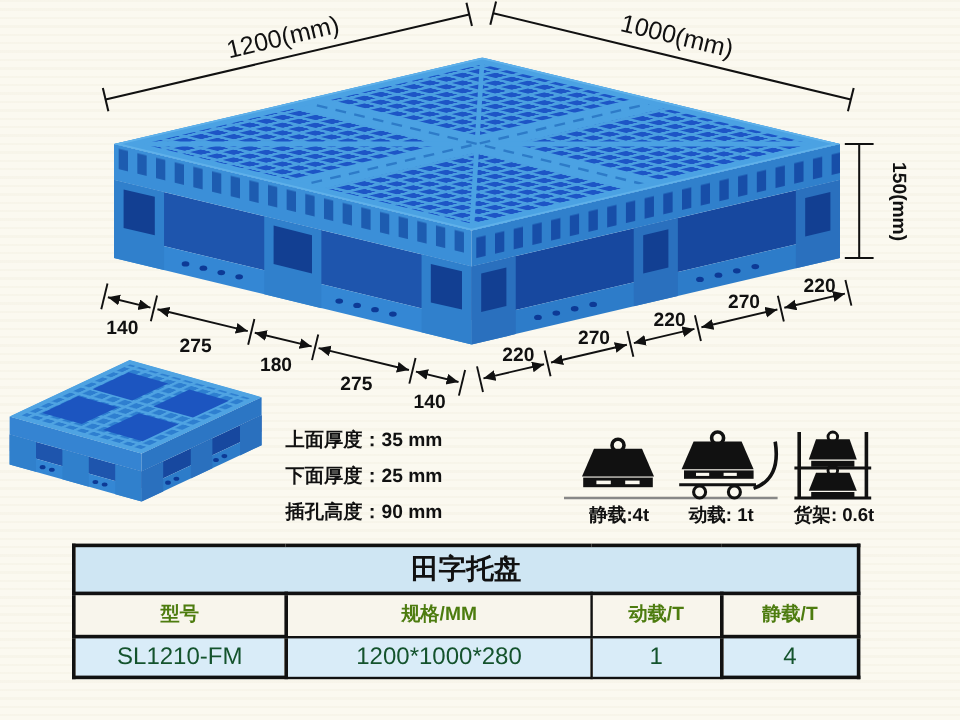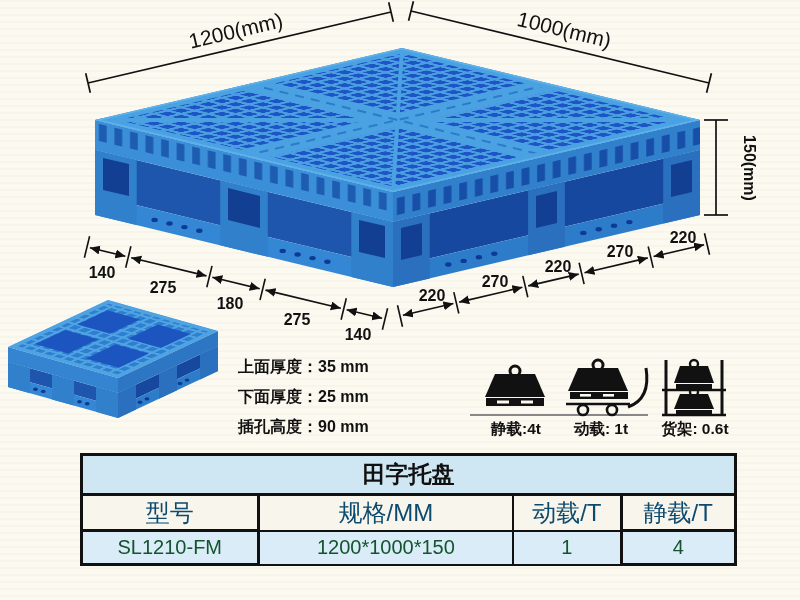--- a/index.html
+++ b/index.html
@@ -8,35 +8,35 @@
     font-family:"Liberation Sans","DejaVu Sans",sans-serif;
     background:#fbf9f0;
   }
   .stage{
     position:relative;width:800px;height:600px;
     background:#fbf9f0;
     background-image:repeating-linear-gradient(180deg, rgba(214,208,180,0.10) 0 2px, rgba(0,0,0,0) 2px 7px);
   }
   .diagram-svg{position:absolute;left:0;top:0;}
   .spec-table{
-    position:absolute;left:80px;top:453px;width:657px;
+    position:absolute;left:60px;top:453px;width:657px;
     border-collapse:collapse;table-layout:fixed;
     font-family:"Liberation Sans","DejaVu Sans",sans-serif;
   }
   .spec-table td{
     border:2px solid #111;text-align:center;vertical-align:middle;
     padding:0;overflow:hidden;white-space:nowrap;
   }
   .spec-table .outer{border:3px solid #111;}
   .title-cell{
     height:37px;background:#cfe6f3;font-size:23px;font-weight:bold;color:#111;
     padding-right:140px;
   }
   .head-cell{
-    height:33px;background:#f8f5ec;font-size:24px;font-weight:normal;color:#0c4a6e;
+    height:33px;background:#f8f5ec;font-size:16px;font-weight:bold;color:#4d7c0f;
   }
   .data-cell{
     height:31px;background:#d9ecf8;font-size:20px;color:#14532d;
   }
   text{fill:#111;}
   .dimtxt{font-size:16px;font-weight:bold;}
   .bigdim{font-size:21px;}
   .cjk{font-size:16px;font-weight:bold;}
   .loadlbl{font-size:15.5px;font-weight:bold;}
 </style>
@@ -295,20 +295,20 @@
       <td colspan="4" class="title-cell outer">田字托盘</td>
     </tr>
     <tr>
       <td class="head-cell outer">型号</td>
       <td class="head-cell">规格/MM</td>
       <td class="head-cell">动载/T</td>
       <td class="head-cell outer">静载/T</td>
     </tr>
     <tr>
       <td class="data-cell outer">SL1210-FM</td>
-      <td class="data-cell">1200*1000*150</td>
+      <td class="data-cell">1200*1000*280</td>
       <td class="data-cell">1</td>
       <td class="data-cell outer">4</td>
     </tr>
   </tbody>
 </table>
 
 </div>
 
 </body></html>

